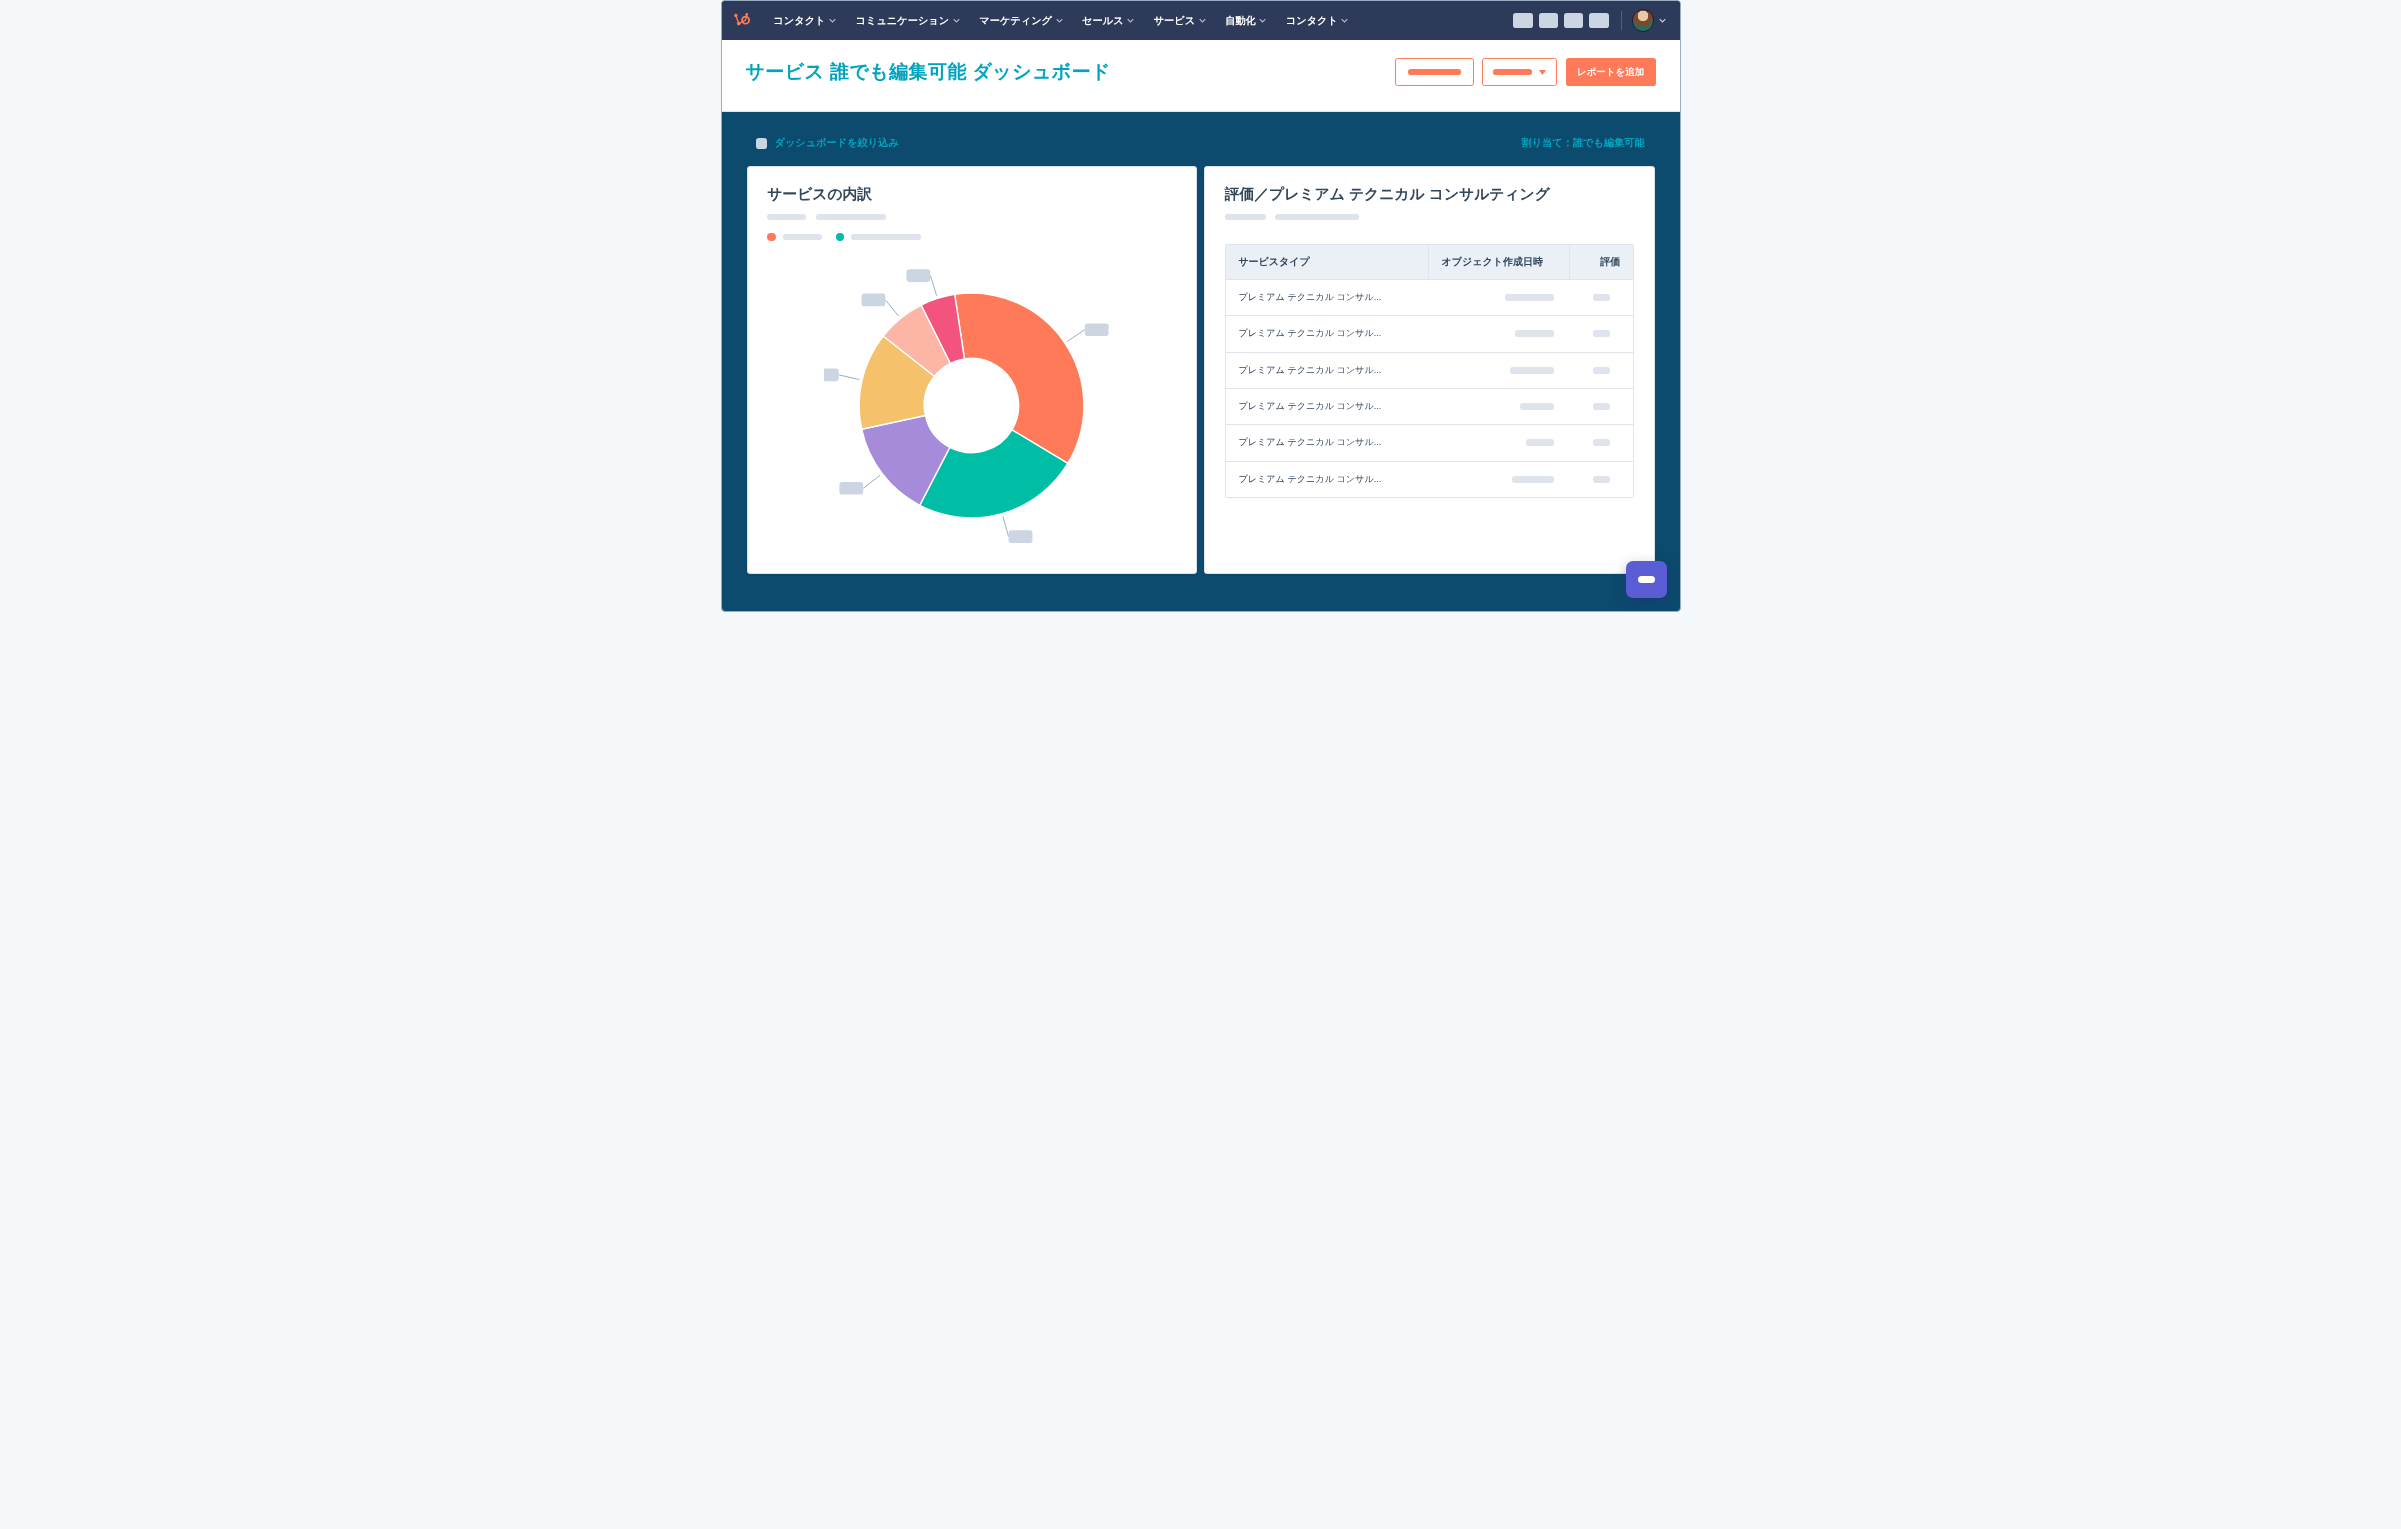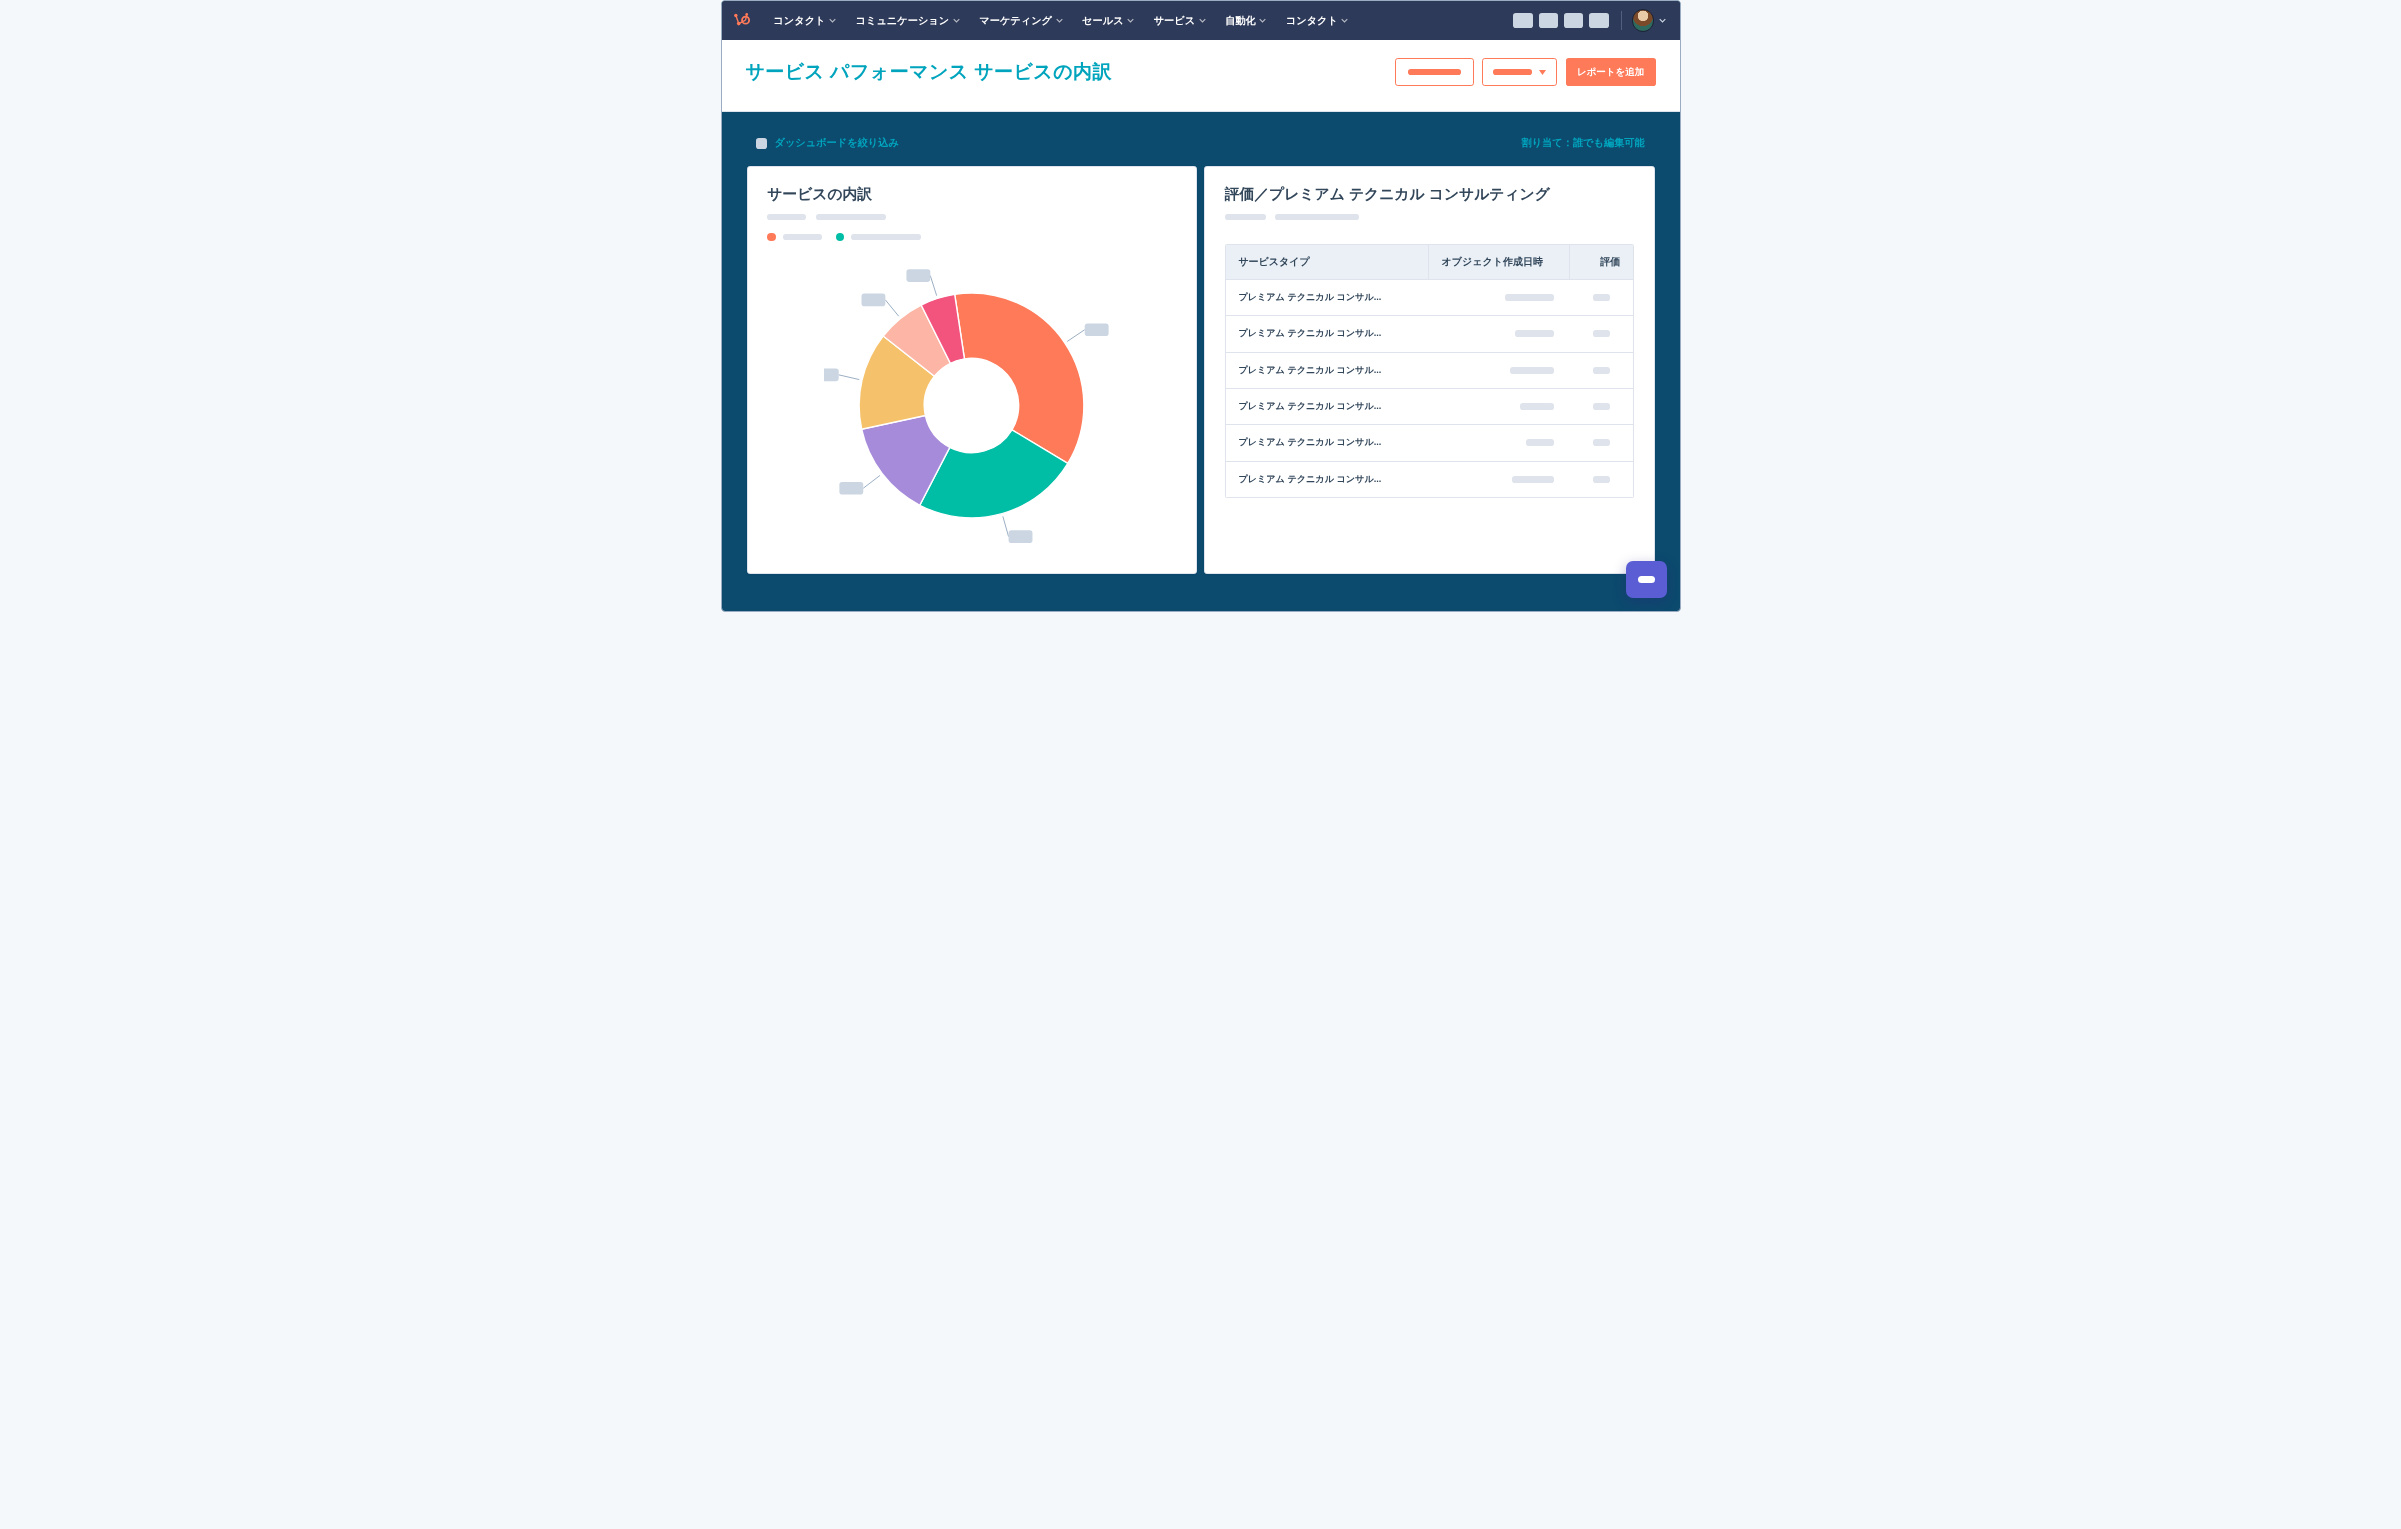--- a/index.html
+++ b/index.html
@@ -205,21 +205,21 @@
     display: grid;
     grid-template-columns: 1fr 141px 63px;
     border-bottom: 0.7px solid #dfe3eb;
     align-items: center;
   }
   .trow:last-child { border-bottom: none; }
   .td {
     padding: 11.2px 12.7px;
     font-size: 9.1px;
     color: #33475b;
-    font-weight: 700;
+    font-weight: 400;
   }
   .td.center { display:flex; justify-content:center; }
   .td.right { display:flex; justify-content:flex-end; padding-right: 15.5px;}
 
   
   .chat-fab {
     position: absolute;
     right: 12.7px;
     bottom: 12.7px;
     width: 41px; height: 37px;
@@ -319,21 +319,21 @@
       <div class="avatar-wrap">
         <div class="avatar"></div>
         <span class="chev"><svg width="7" height="7" viewBox="0 0 10 10">
               <path d="M1 3l4 4 4-4" fill="none" stroke="currentColor" stroke-width="1.6"></path>
             </svg></span>
       </div>
     </div>
   </div>
 
   <div class="page-header">
-    <div class="page-title">サービス パフォーマンス サービスの内訳</div>
+    <div class="page-title">サービス 誰でも編集可能 ダッシュボード</div>
     <div class="header-spacer"></div>
     <div class="btn-outline" style="width:79px;">
       <span class="bar" style="width:53px;"></span>
     </div>
     <div class="btn-outline" style="width:75px;">
       <span class="bar" style="width:39px;"></span>
       <span><svg width="7" height="5.6" viewBox="0 0 10 8">
             <path d="M0 0h10L5 7z" fill="#ff7a59"></path>
           </svg></span>
     </div>

